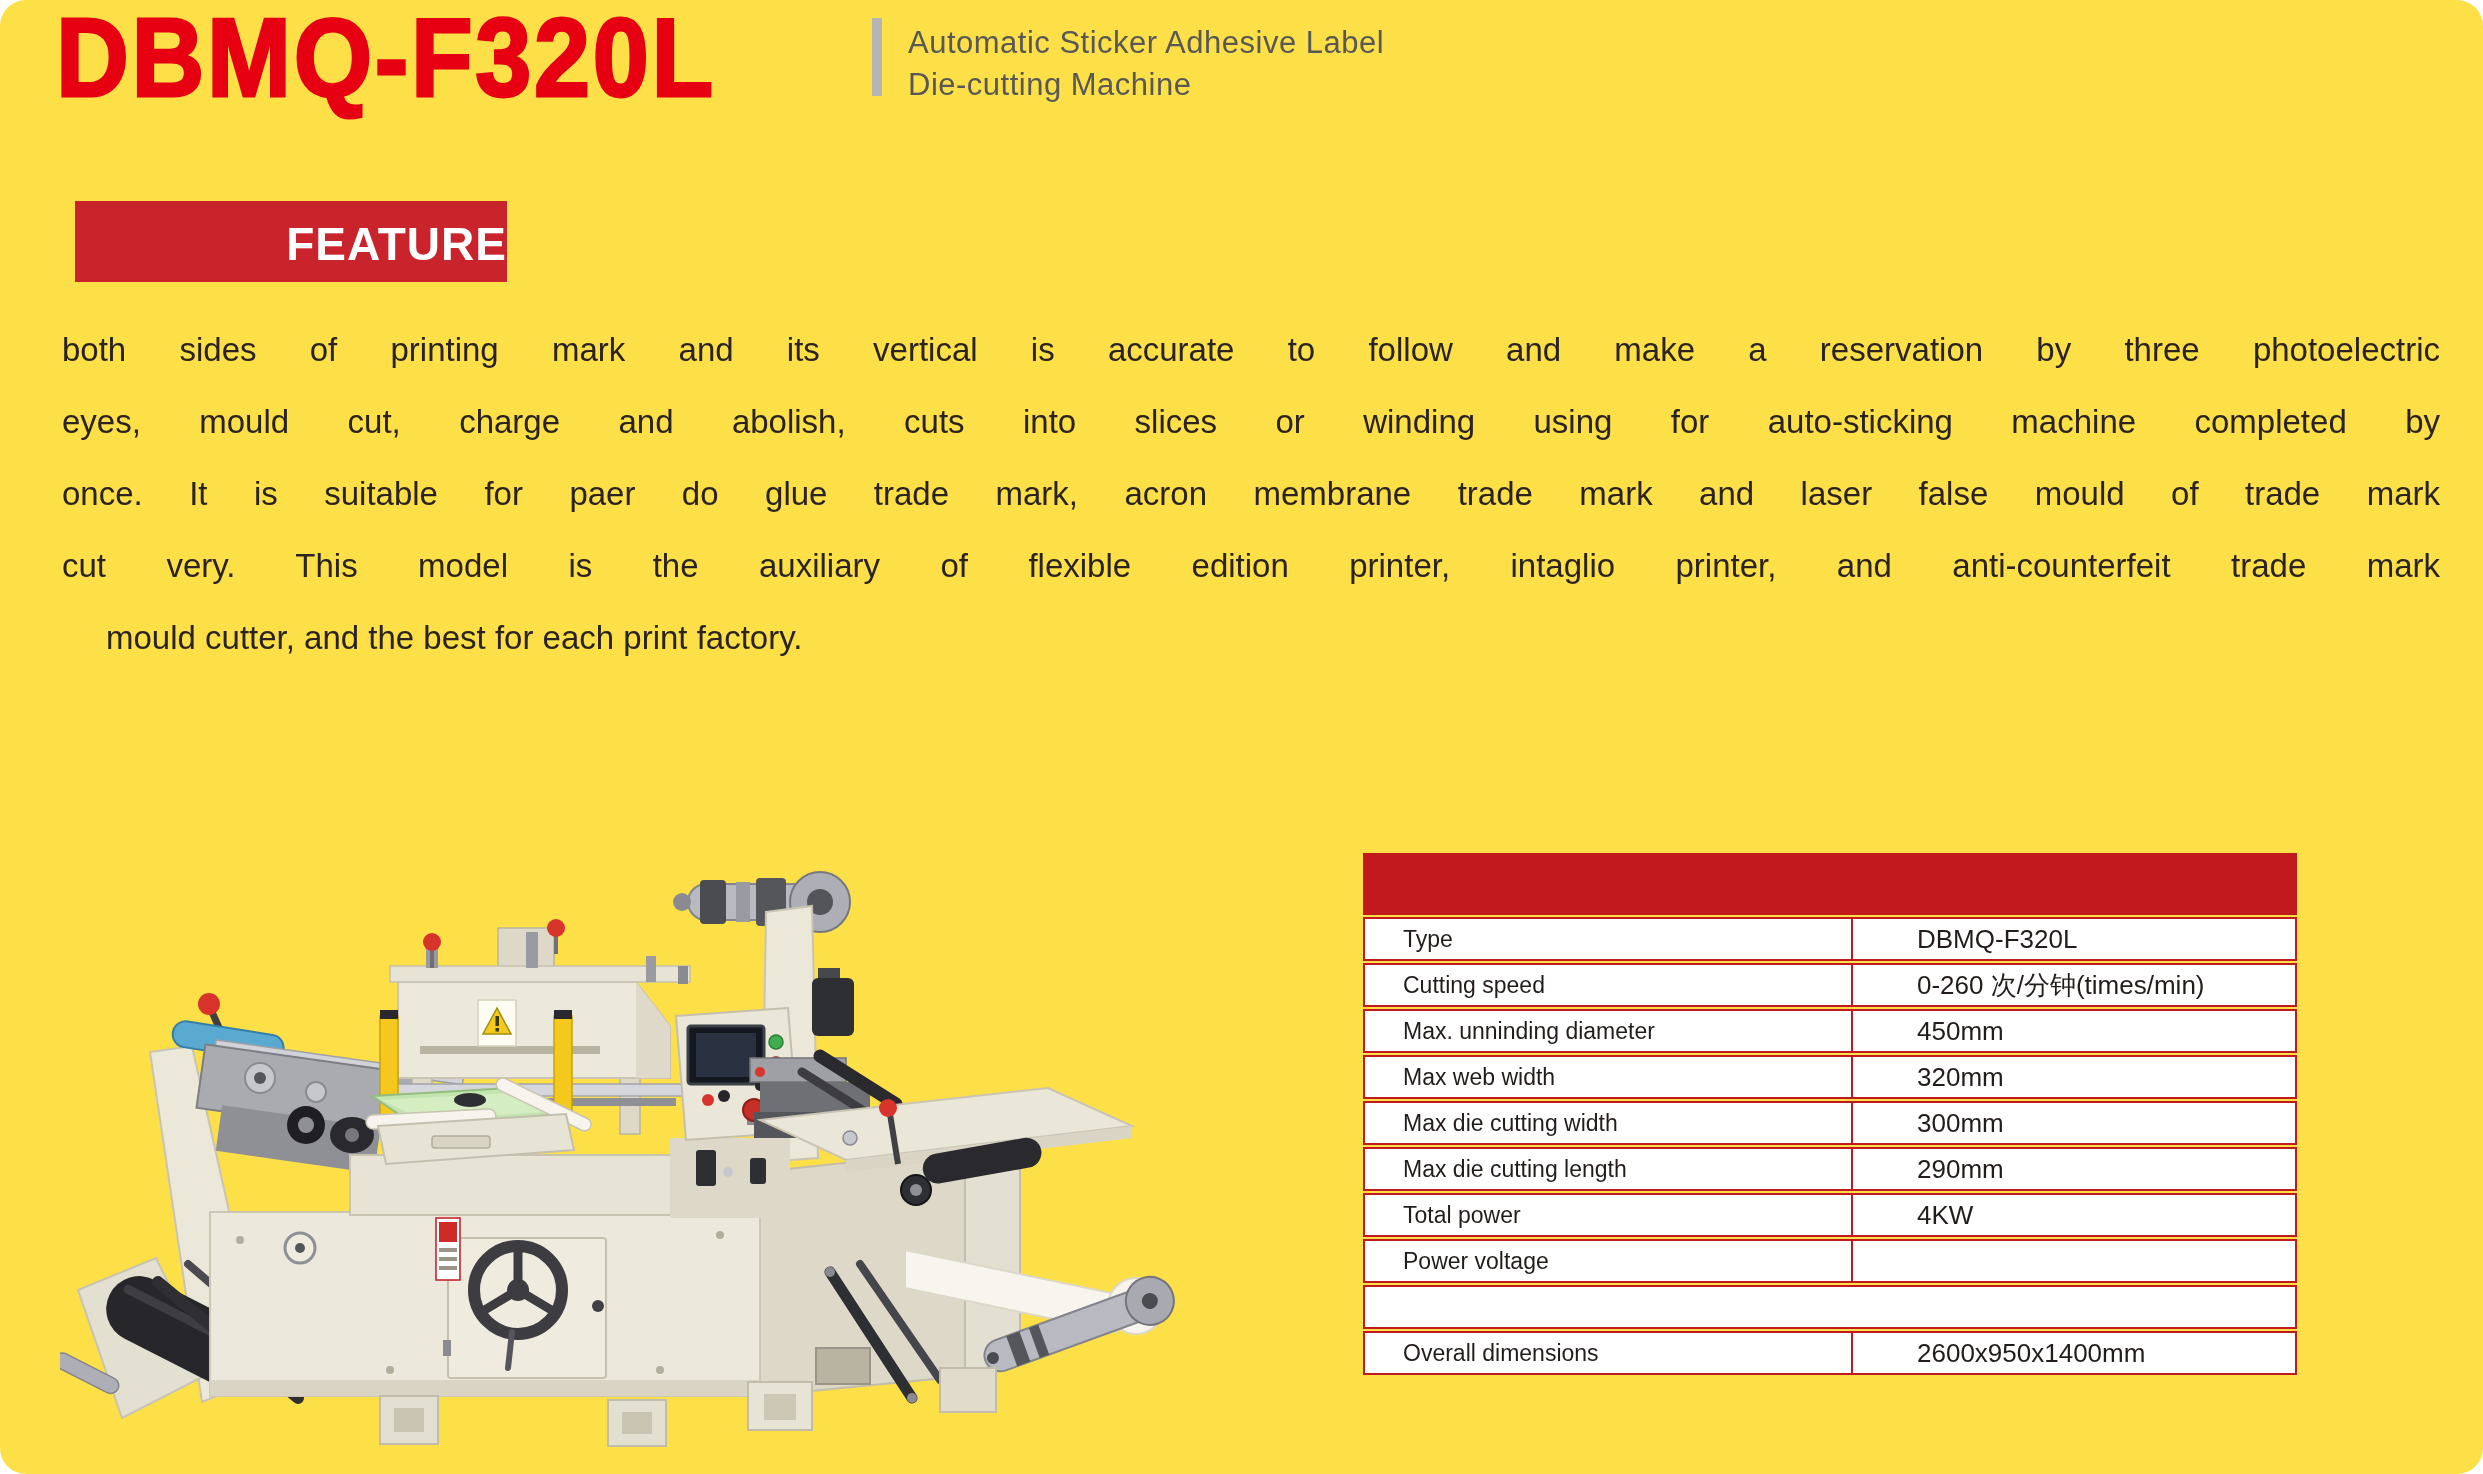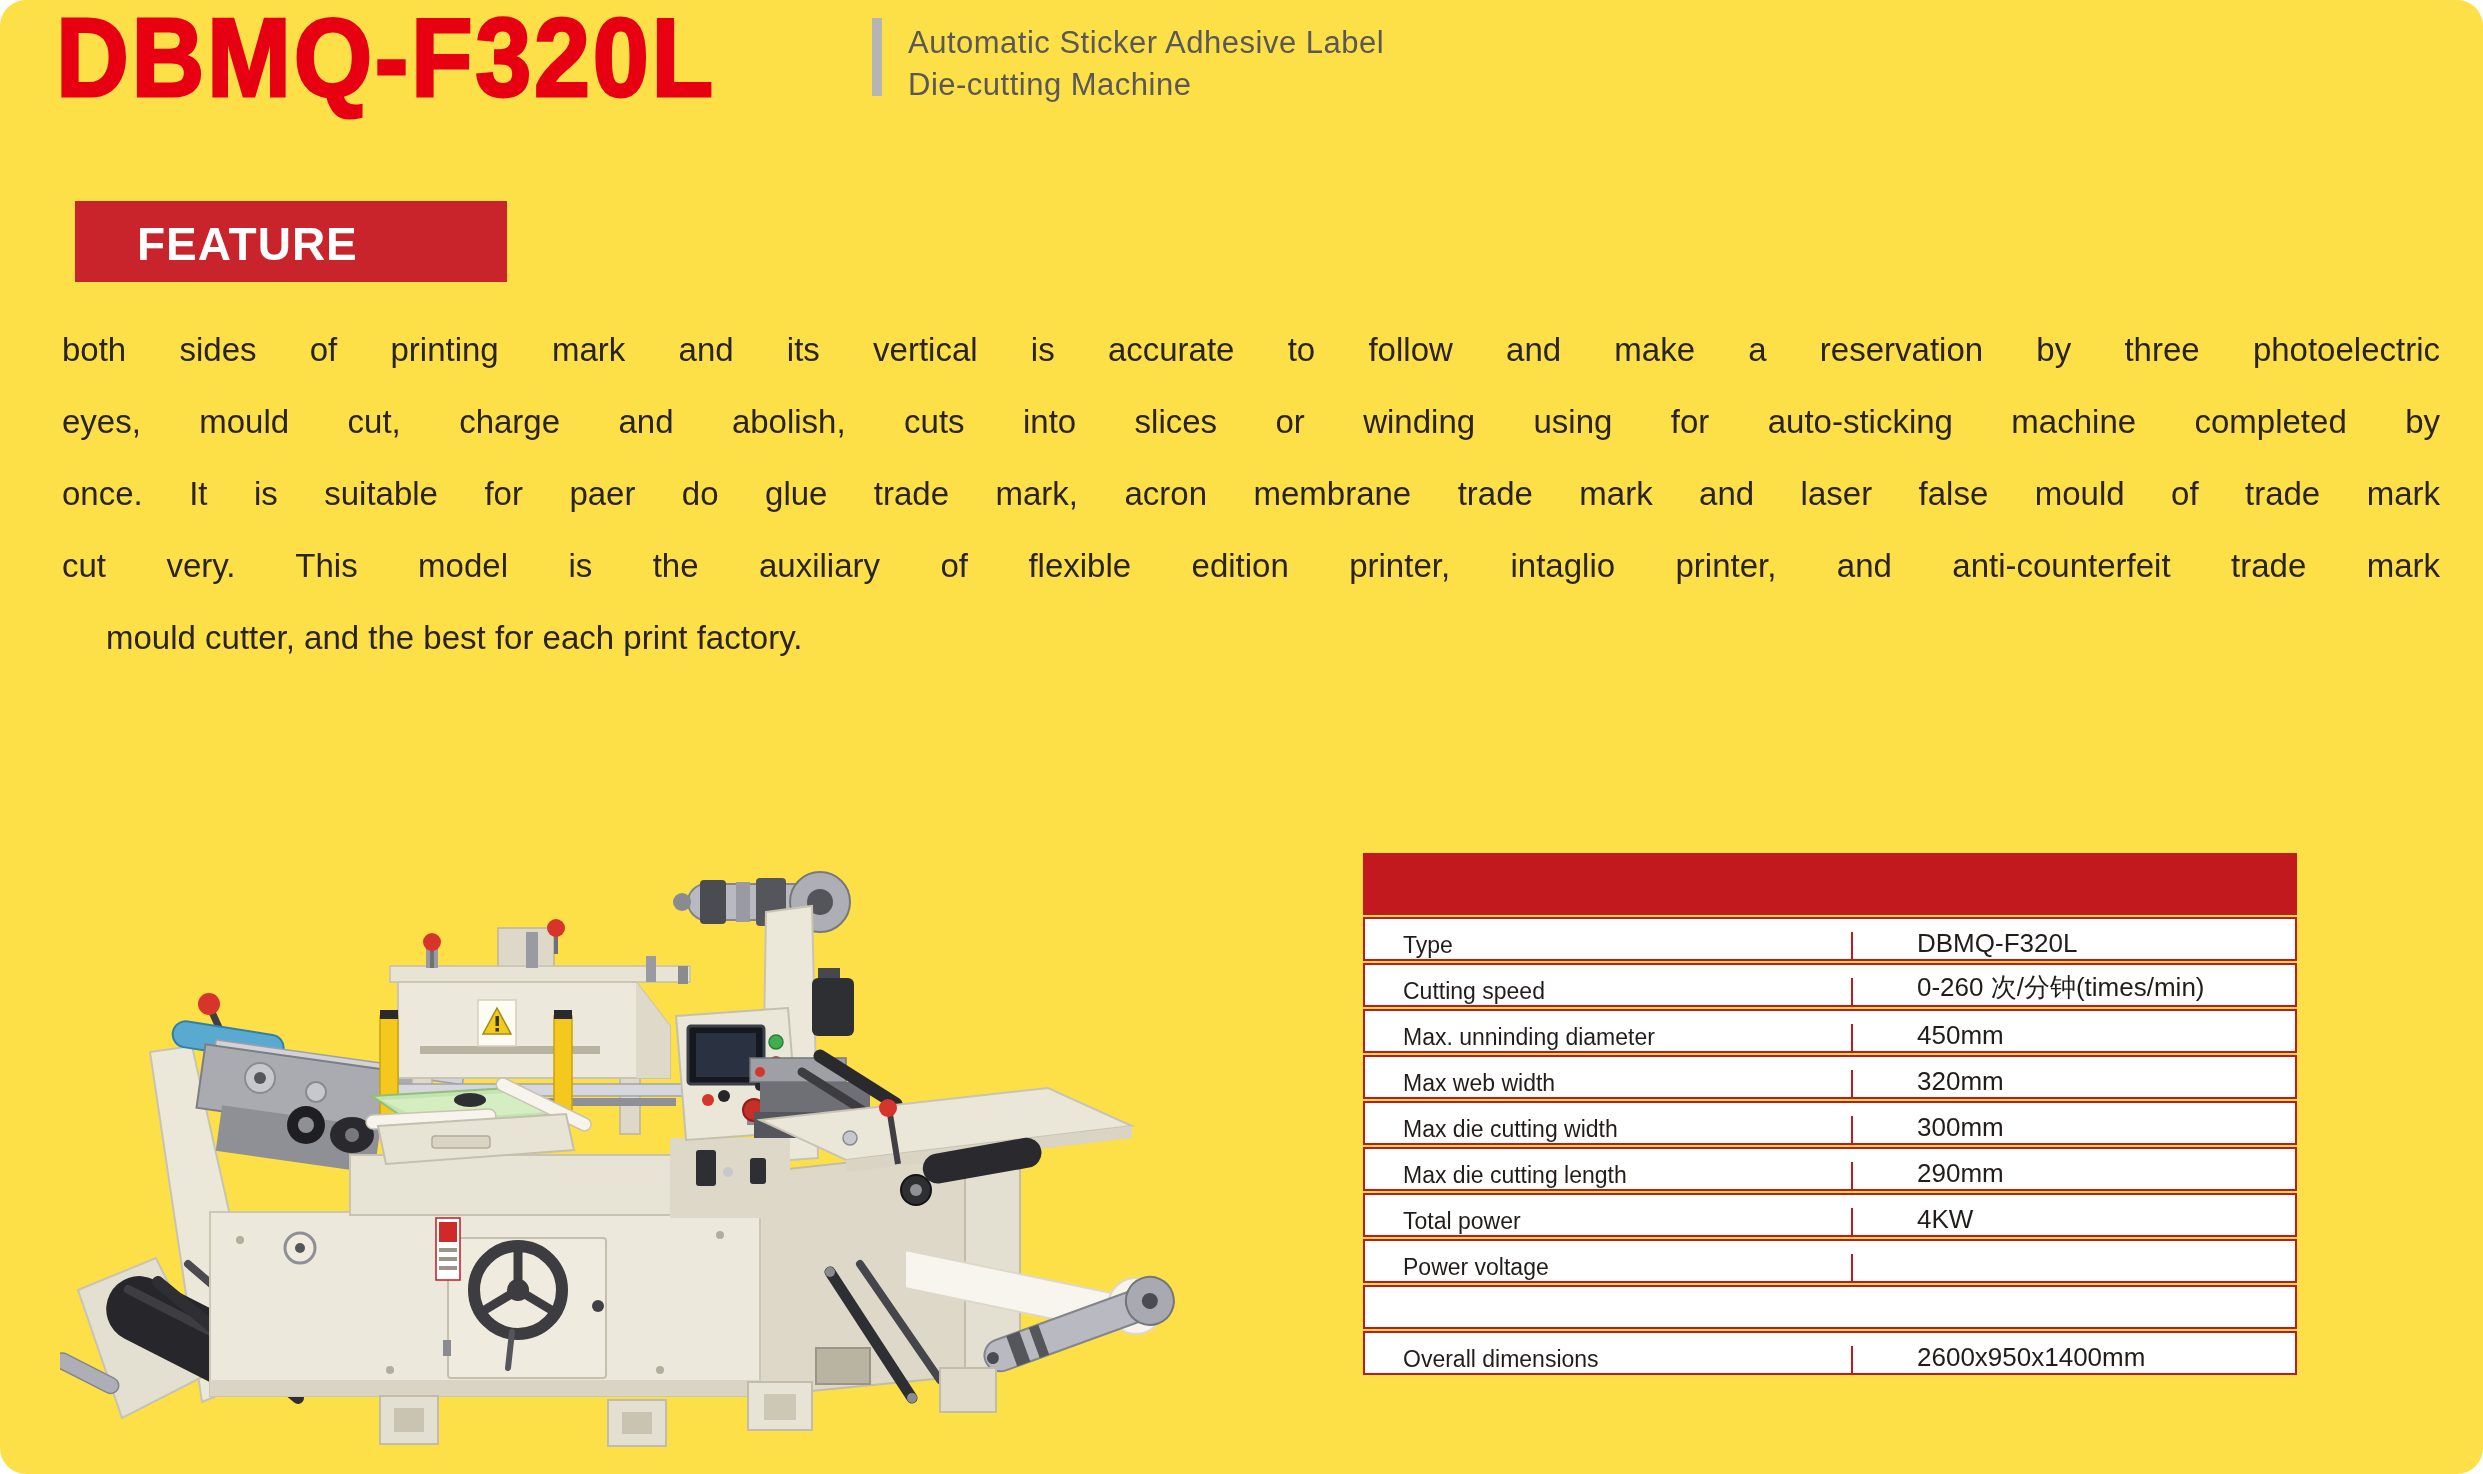--- a/index.html
+++ b/index.html
@@ -25,38 +25,38 @@
     color:#595757;font-size:31px;line-height:42px;letter-spacing:0.5px;
   }
 
   
   .feature-banner{
     position:absolute;left:75px;top:201px;width:432px;height:81px;
     background:#c9242b;
   }
   .feature-banner span{
     display:block;margin:16px 0 16px 62px;
-    color:#ffffff;font-weight:bold;font-size:46px;letter-spacing:1px;
+    color:#ffffff;font-weight:bold;font-size:46px;letter-spacing:1px;text-align:right;
   }
   .description{
     position:absolute;left:62px;top:314px;width:2378px;
     font-size:33px;color:#2a2321;
   }
   .para-line{
     height:72px;line-height:72px;
     text-align:justify;text-align-last:justify;white-space:nowrap;
   }
   .para-line.last{text-align-last:left;margin-left:44px;}
 
   
   .spec-table{position:absolute;left:1363px;top:853px;width:934px;}
   .spec-header{height:62px;background:#c2191f;}
   .spec-row{
     display:flex;height:40px;margin-top:2px;background:#fff;
-    border:2px solid #c2191f;box-sizing:content-box;align-items:flex-end;
+    border:2px solid #c2191f;box-sizing:content-box;
   }
   .spec-label{
     width:488px;box-sizing:border-box;border-right:2px solid #c2191f;
     display:flex;align-items:center;padding-left:38px;
     font-size:23px;color:#221d1b;
   }
   .spec-value{
     flex:1;display:flex;align-items:center;padding-left:64px;
     font-size:26px;color:#221d1b;
   }

